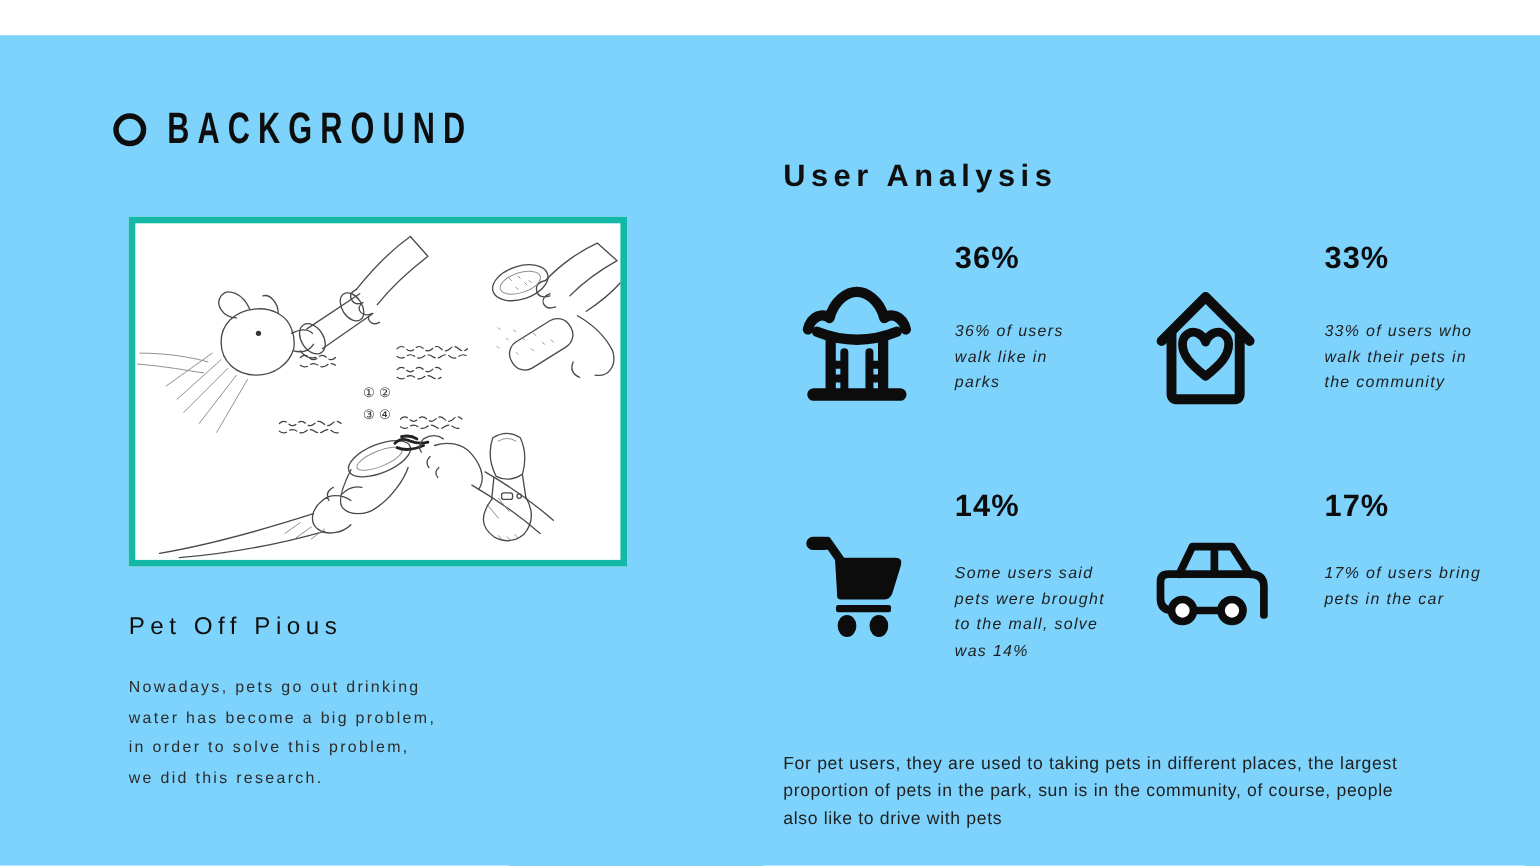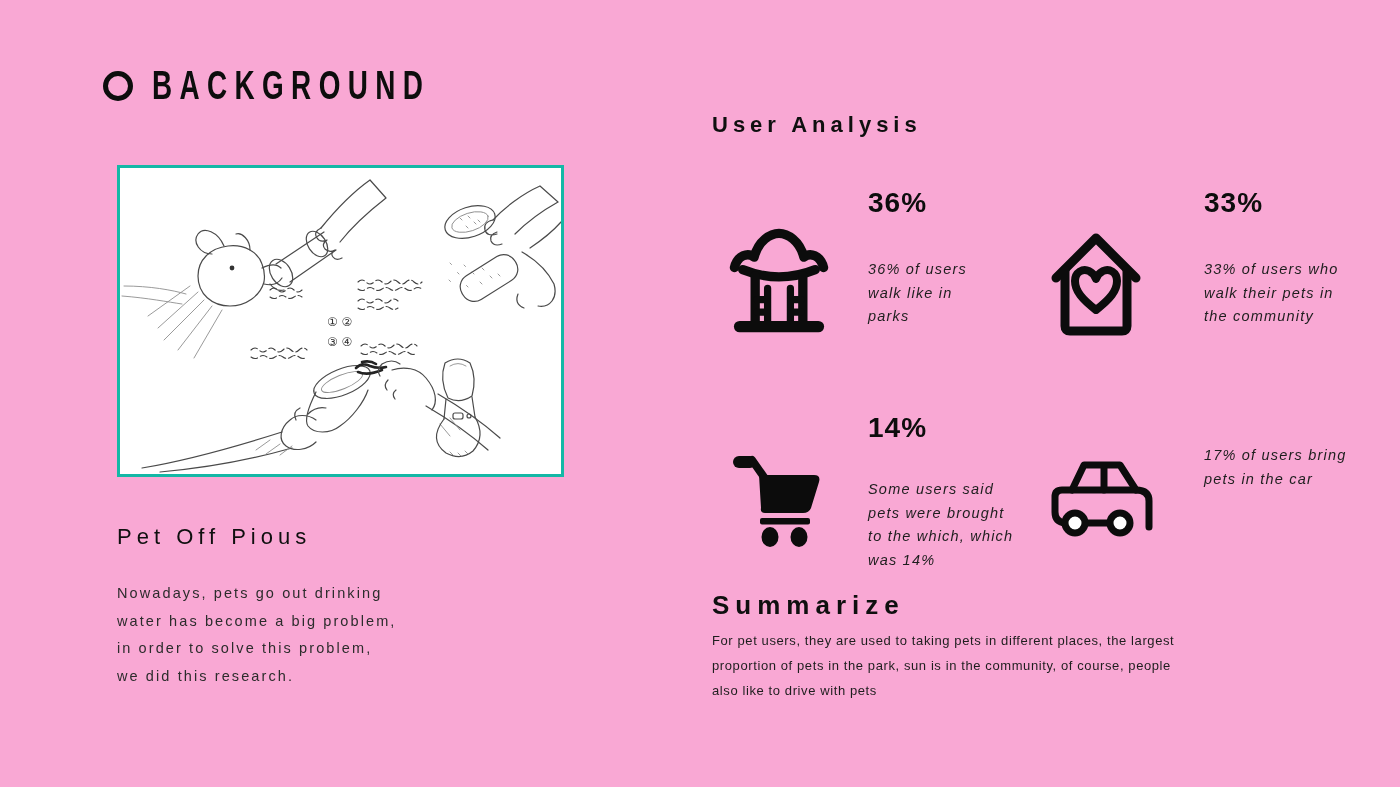--- a/index.html
+++ b/index.html
@@ -1,63 +1,63 @@
 <!DOCTYPE html>
 <html><head>
 <meta charset="utf-8">
 <style>
   html,body{margin:0;padding:0;background:#ffffff;}
   body{
     width:1400px;height:787px;overflow:hidden;position:relative;
     font-family:"Liberation Sans", sans-serif;color:#141414;
   }
-  .slide{position:absolute;inset:0;background:#f9a8d4;}
+  .slide{position:absolute;inset:0;background:#7dd3fc;margin-top:32px;}
 
   
   .bg-header{position:absolute;left:103px;top:66px;display:flex;align-items:center;}
   .bg-circle{width:20px;height:20px;border:5px solid #0d0d0d;border-radius:50%;flex:0 0 auto;}
   .bg-title{
     margin:0 0 0 19px;font-size:34px;font-weight:bold;letter-spacing:9px;white-space:nowrap;
     transform:scale(0.82,1.18);transform-origin:left center;color:#0d0d0d;
   }
 
   
   .sketch{position:absolute;left:117px;top:165px;width:441px;height:306px;margin:0;
-    border:3px solid #14b8a6;background:#ffffff;box-sizing:content-box;}
+    border:6px solid #14b8a6;background:#ffffff;box-sizing:content-box;}
   .sketch svg{display:block;}
   .sk{stroke:#4a4a4a;stroke-width:1.2;fill:none;stroke-linecap:round;stroke-linejoin:round;}
   .sk-light{stroke:#8f8f8f;stroke-width:0.9;fill:none;stroke-linecap:round;}
   .sk-dark{stroke:#232323;stroke-width:2.6;fill:none;stroke-linecap:round;}
   .sk-hand{stroke:#3f3f3f;stroke-width:1.1;fill:none;stroke-linecap:round;stroke-dasharray:7 3;}
   .sk-num{font-family:"DejaVu Sans", sans-serif;font-size:12px;fill:#333;}
 
   
   .left-title{position:absolute;left:117px;top:524px;margin:0;font-size:22px;font-weight:normal;
     letter-spacing:5px;color:#0f0f0f;white-space:nowrap;}
   .left-desc{position:absolute;left:117px;top:580px;font-size:14.5px;letter-spacing:2.1px;
     line-height:27.5px;color:#2c2c2c;white-space:nowrap;}
 
   
-  .ua-title{position:absolute;left:712px;top:112px;margin:0;font-size:22px;font-weight:bold;
+  .ua-title{position:absolute;left:712px;top:112px;margin:0;font-size:28px;font-weight:bold;
     letter-spacing:5px;color:#0f0f0f;white-space:nowrap;}
 
   .stat{position:absolute;width:330px;height:235px;}
   .stat-icon{position:absolute;left:0;}
   .stat-icon svg{display:block;}
   .stat-text{position:absolute;top:0;}
   .stat .stat-text{left:141px;}
   .stat.col2 .stat-text{left:158px;}
   .stat-value{font-size:28px;font-weight:bold;letter-spacing:1px;line-height:34px;color:#0d0d0d;}
   .stat-lines{margin-top:38px;font-size:14.5px;letter-spacing:1.2px;line-height:23.5px;
     color:#1e1e1e;white-space:nowrap;font-style:italic;}
   .stat.row2 .stat-lines{margin-top:33px;}
 
   .sum-title{position:absolute;left:712px;top:590px;margin:0;font-size:26px;font-weight:bold;
     letter-spacing:6px;color:#0f0f0f;white-space:nowrap;}
-  .sum-desc{position:absolute;left:712px;top:628px;font-size:13px;letter-spacing:0.6px;
+  .sum-desc{position:absolute;left:712px;top:650px;font-size:16px;letter-spacing:0.6px;
     line-height:25px;color:#1e1e1e;white-space:nowrap;}
 
   .ic{stroke:#0c0c0c;fill:none;stroke-linecap:round;stroke-linejoin:round;}
 </style>
 </head>
 <body>
 
 <div class="slide">
 
   <header class="bg-header">
@@ -186,44 +186,44 @@
         <rect x="33" y="69" width="50" height="6.5" rx="2" fill="#0c0c0c"></rect>
         <ellipse cx="43" cy="88" rx="8.5" ry="10" fill="#0c0c0c"></ellipse>
         <ellipse cx="72" cy="88" rx="8.5" ry="10" fill="#0c0c0c"></ellipse>
       </svg>
     </div>
     <div class="stat-text">
       <div class="stat-value">14%</div>
       <div class="stat-lines">
         <div>Some users said</div>
         <div>pets were brought</div>
-        <div>to the which, which</div>
+        <div>to the mall, solve</div>
         <div>was 14%</div>
       </div>
     </div>
   </div>
 
   <div class="stat row2 col2" style="left:1046px;top:411px;">
     <div class="stat-icon" style="top:41px;">
       <svg width="112" height="86" viewBox="0 0 112 86">
         <path class="ic" stroke-width="7" d="M26 38 L38 13 H74 L90 38 M58 13 V38"></path>
         <path class="ic" stroke-width="7" d="M19 71 Q9 70 9 60 V45 Q9 38 16 38 H90 Q103 38 103 49 V75"></path>
         <path class="ic" stroke-width="7" d="M38 71 H64"></path>
         <circle cx="29" cy="71" r="10" stroke="#0c0c0c" stroke-width="7" fill="#ffffff"></circle>
         <circle cx="74" cy="71" r="10" stroke="#0c0c0c" stroke-width="7" fill="#ffffff"></circle>
       </svg>
     </div>
     <div class="stat-text">
+      <div class="stat-value">17%</div>
       <div class="stat-lines">
         <div>17% of users bring</div>
         <div>pets in the car</div>
       </div>
     </div>
   </div>
 
-  <h2 class="sum-title">Summarize</h2>
   <div class="sum-desc">
     <div>For pet users, they are used to taking pets in different places, the largest</div>
     <div>proportion of pets in the park, sun is in the community, of course, people</div>
     <div>also like to drive with pets</div>
   </div>
 
 </div>
 
 </body></html>

